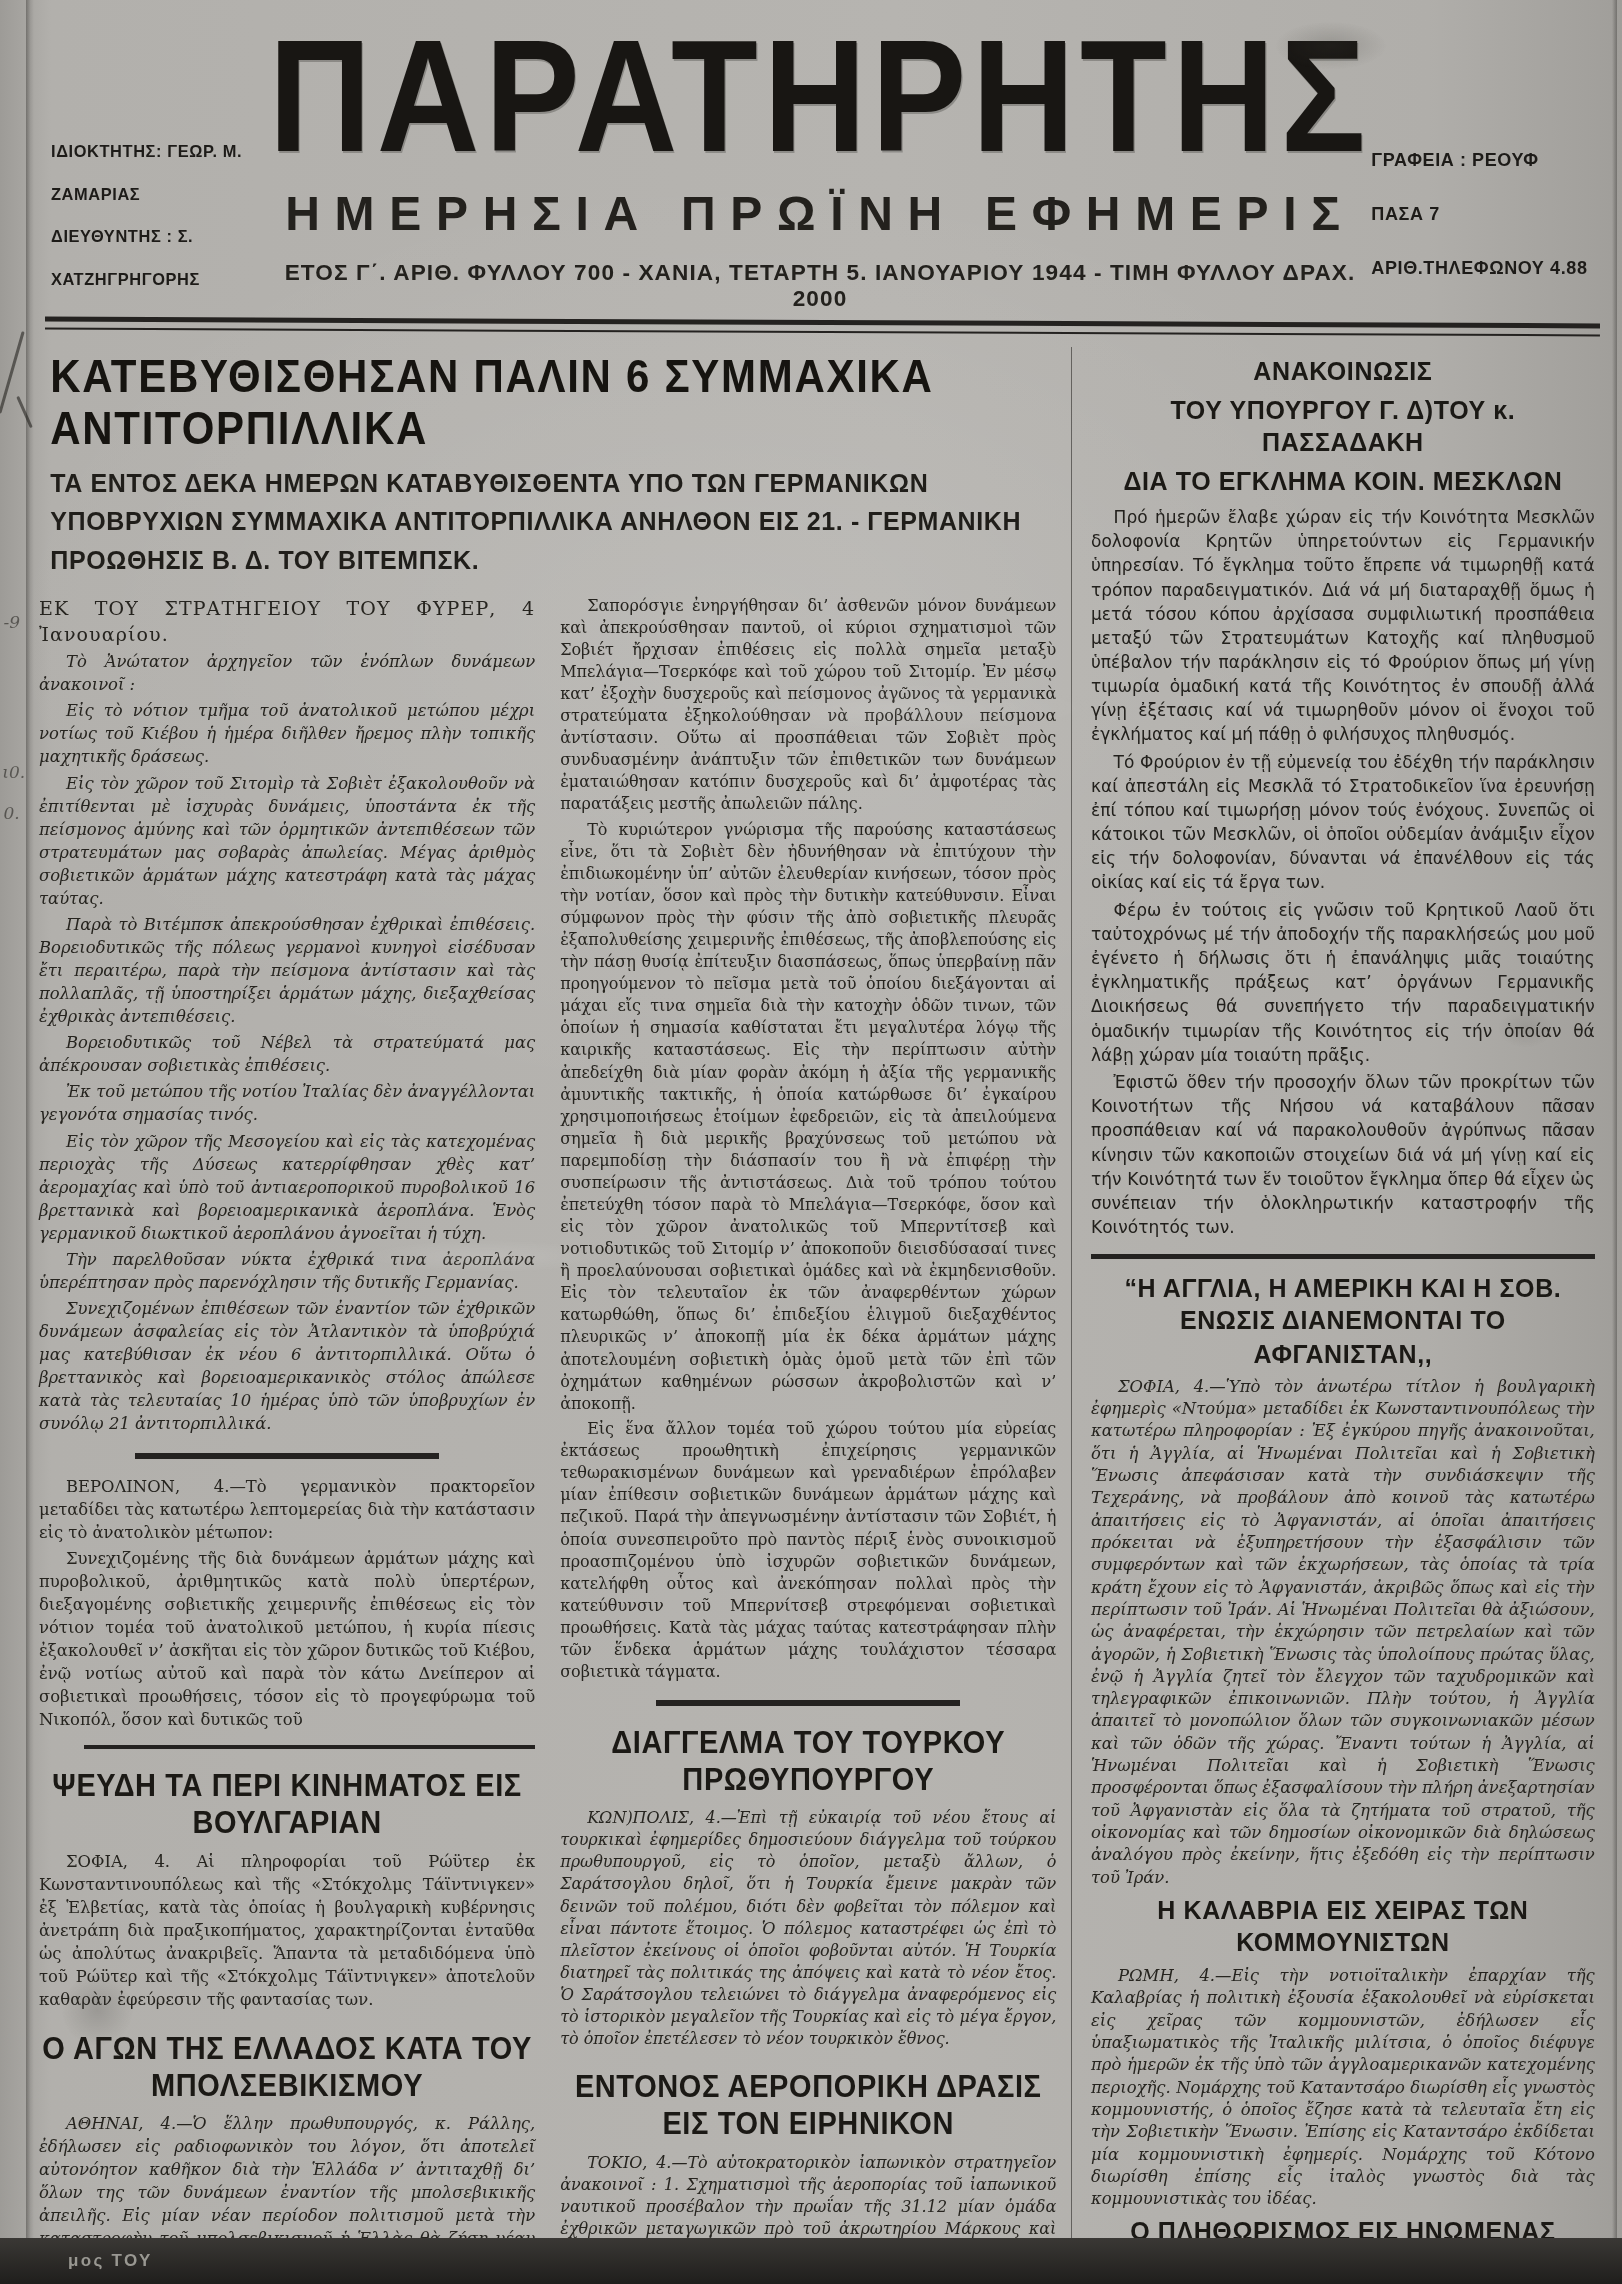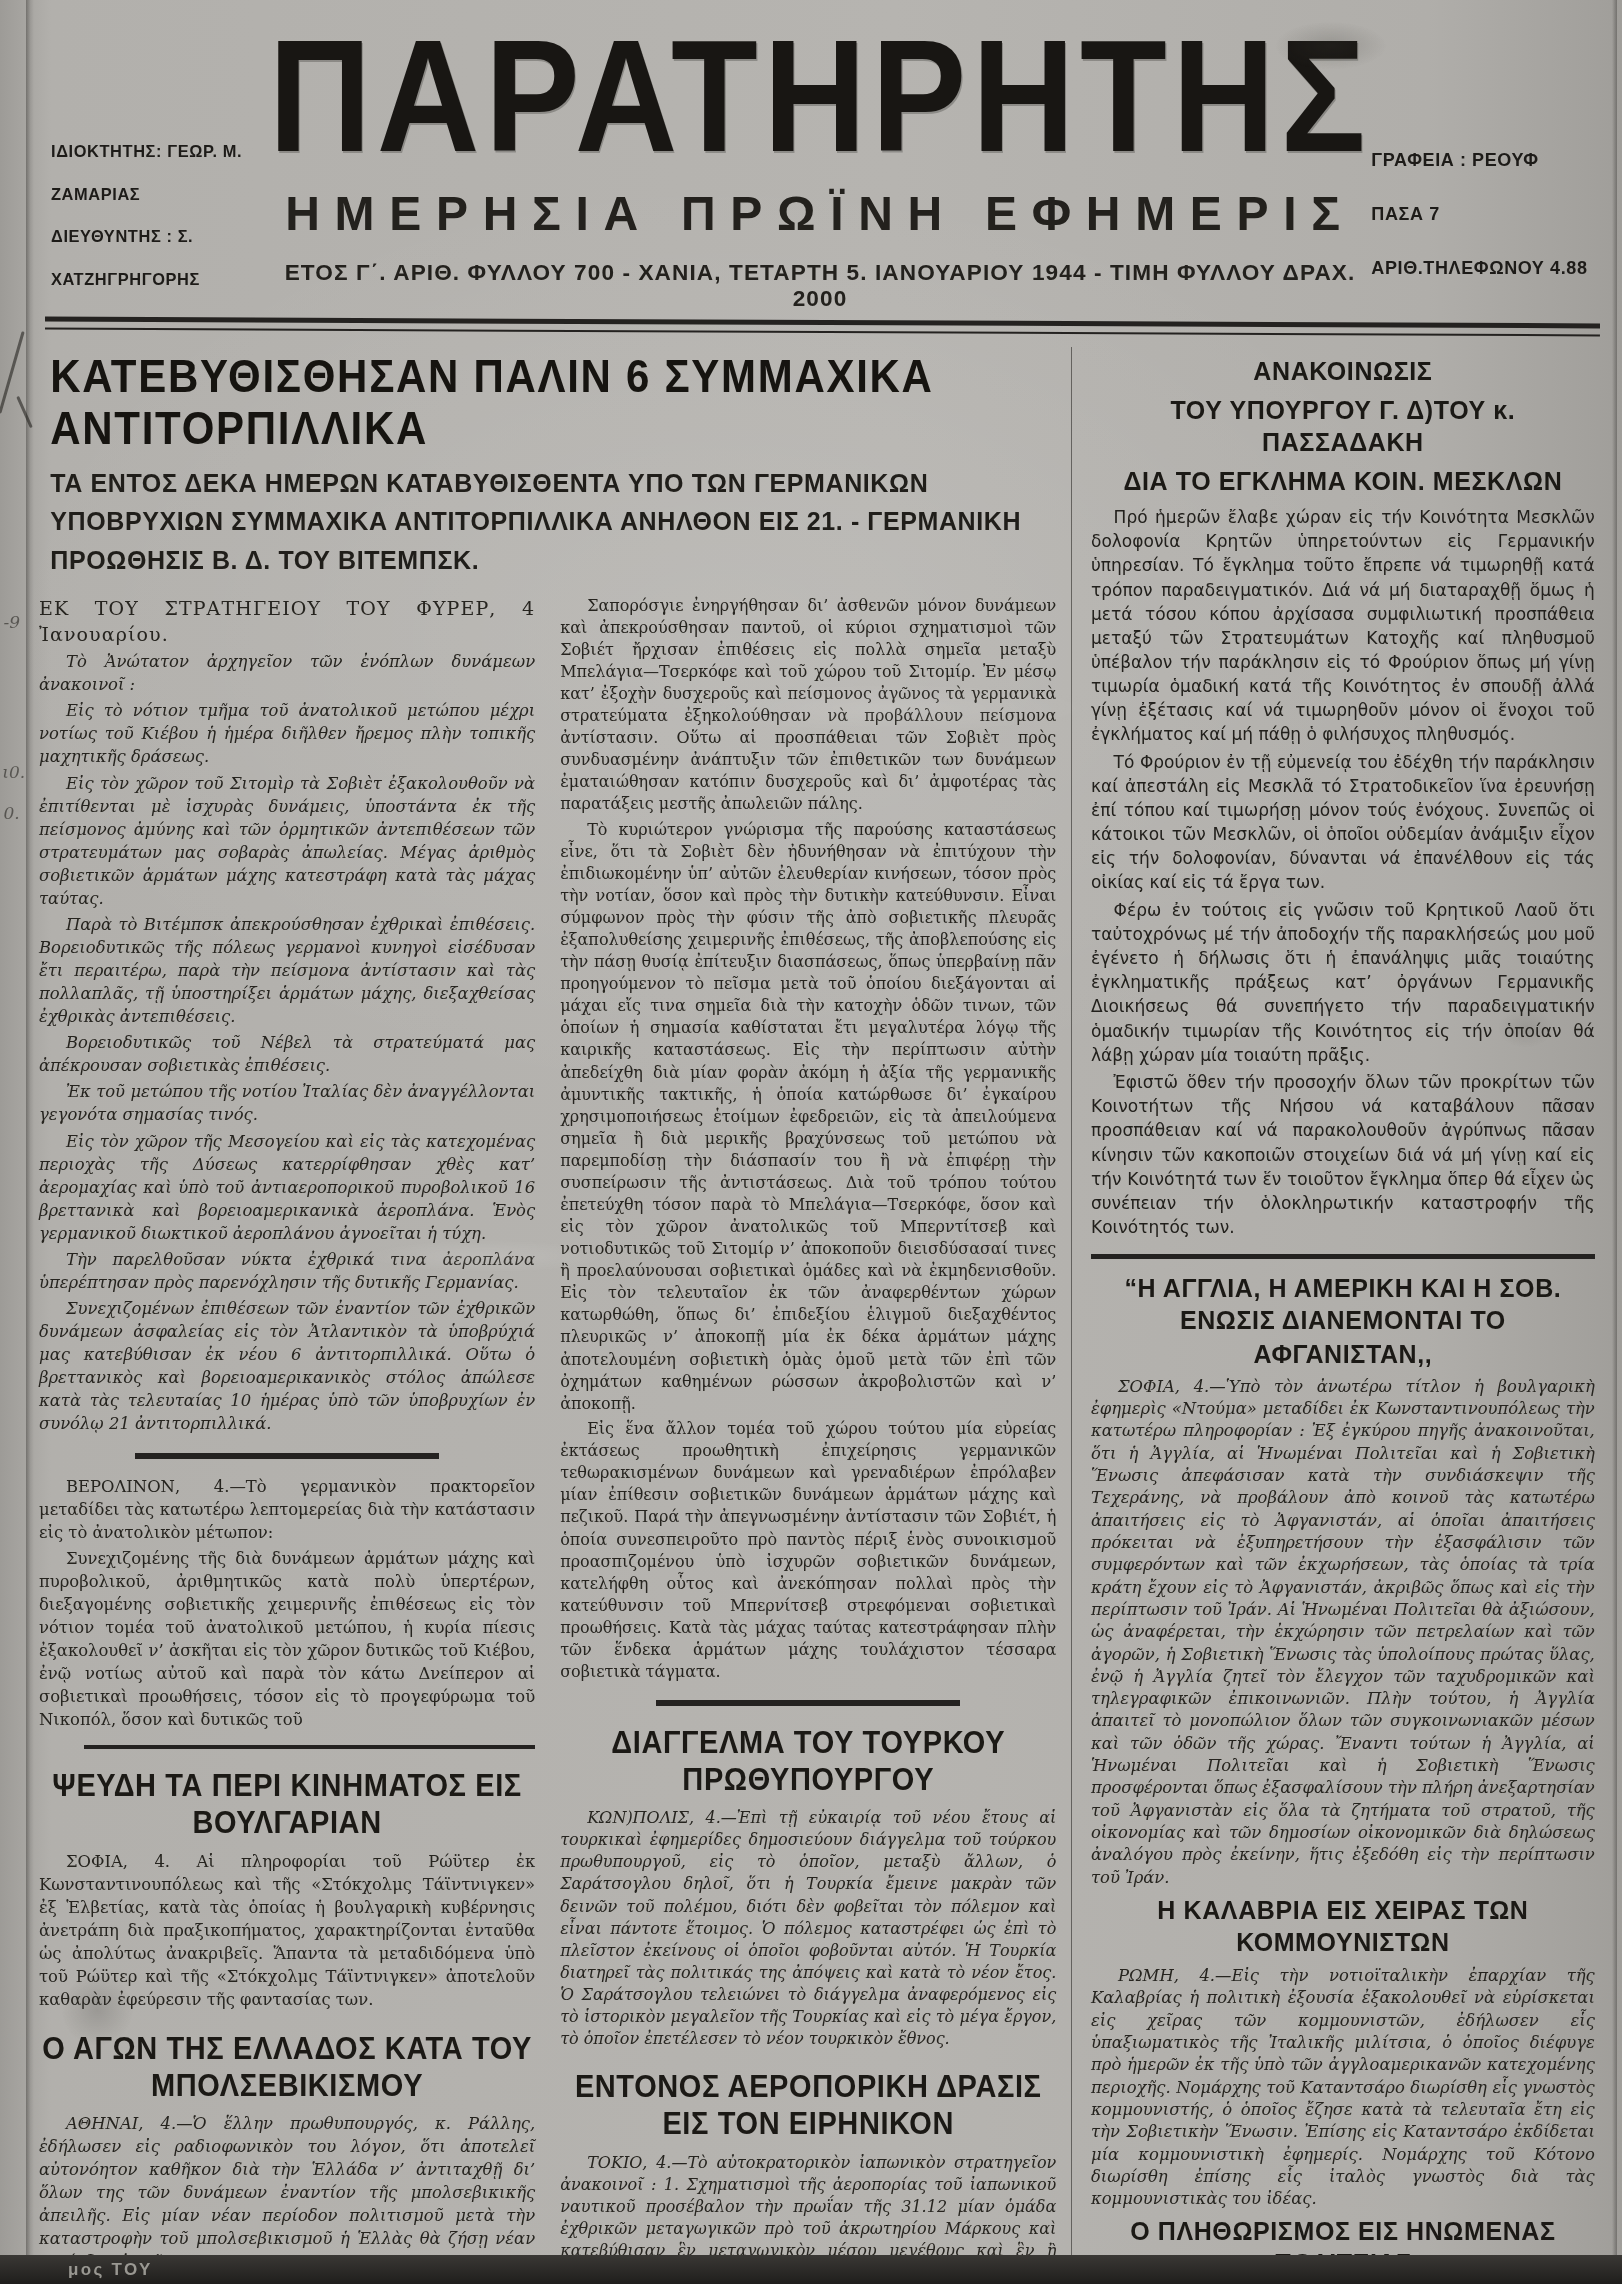--- a/index.html
+++ b/index.html
@@ -66,21 +66,21 @@
   .divider{width:304px;height:5.6px;background:#242220;margin:17px auto 17px auto;}
   .divider.thin{height:4px;width:451px;margin:13.5px 0 13.5px auto;}
   
   .right-zone h3.kicker{margin:10px 0 4.5px 0;font-size:26px;}
   .right-zone h3.sec{margin:5.6px 0 8px 0;font-size:25px;}
   .right-zone .ann p{font-family:"DejaVu Sans",sans-serif;font-size:17px;line-height:1.42;color:#22201c;text-indent:22.6px;}
   .right-zone article p{font-size:16.4px;line-height:1.36;}
   .right-zone .divider.full{width:100%;margin:14.7px 0;}
   .right-zone .it2 p{font-style:italic;}
   
-  .bottom-band{position:absolute;left:0;right:0;bottom:0;height:29px;background:linear-gradient(180deg,#3a3835,#1f1e1c);z-index:6;display:flex;align-items:center;}
+  .bottom-band{position:absolute;left:0;right:0;bottom:0;height:46px;background:linear-gradient(180deg,#3a3835,#1f1e1c);z-index:6;display:flex;align-items:center;}
   .bottom-band span{margin-left:68px;font-family:"Liberation Sans",sans-serif;font-weight:bold;font-size:17px;color:rgba(190,188,182,.75);letter-spacing:2.3px;}
 </style>
 </head>
 <body>
 
 <div class="page">
 
   <div class="texture"></div>
   <div class="fold-line"></div>
   <div class="fold-line2"></div>

